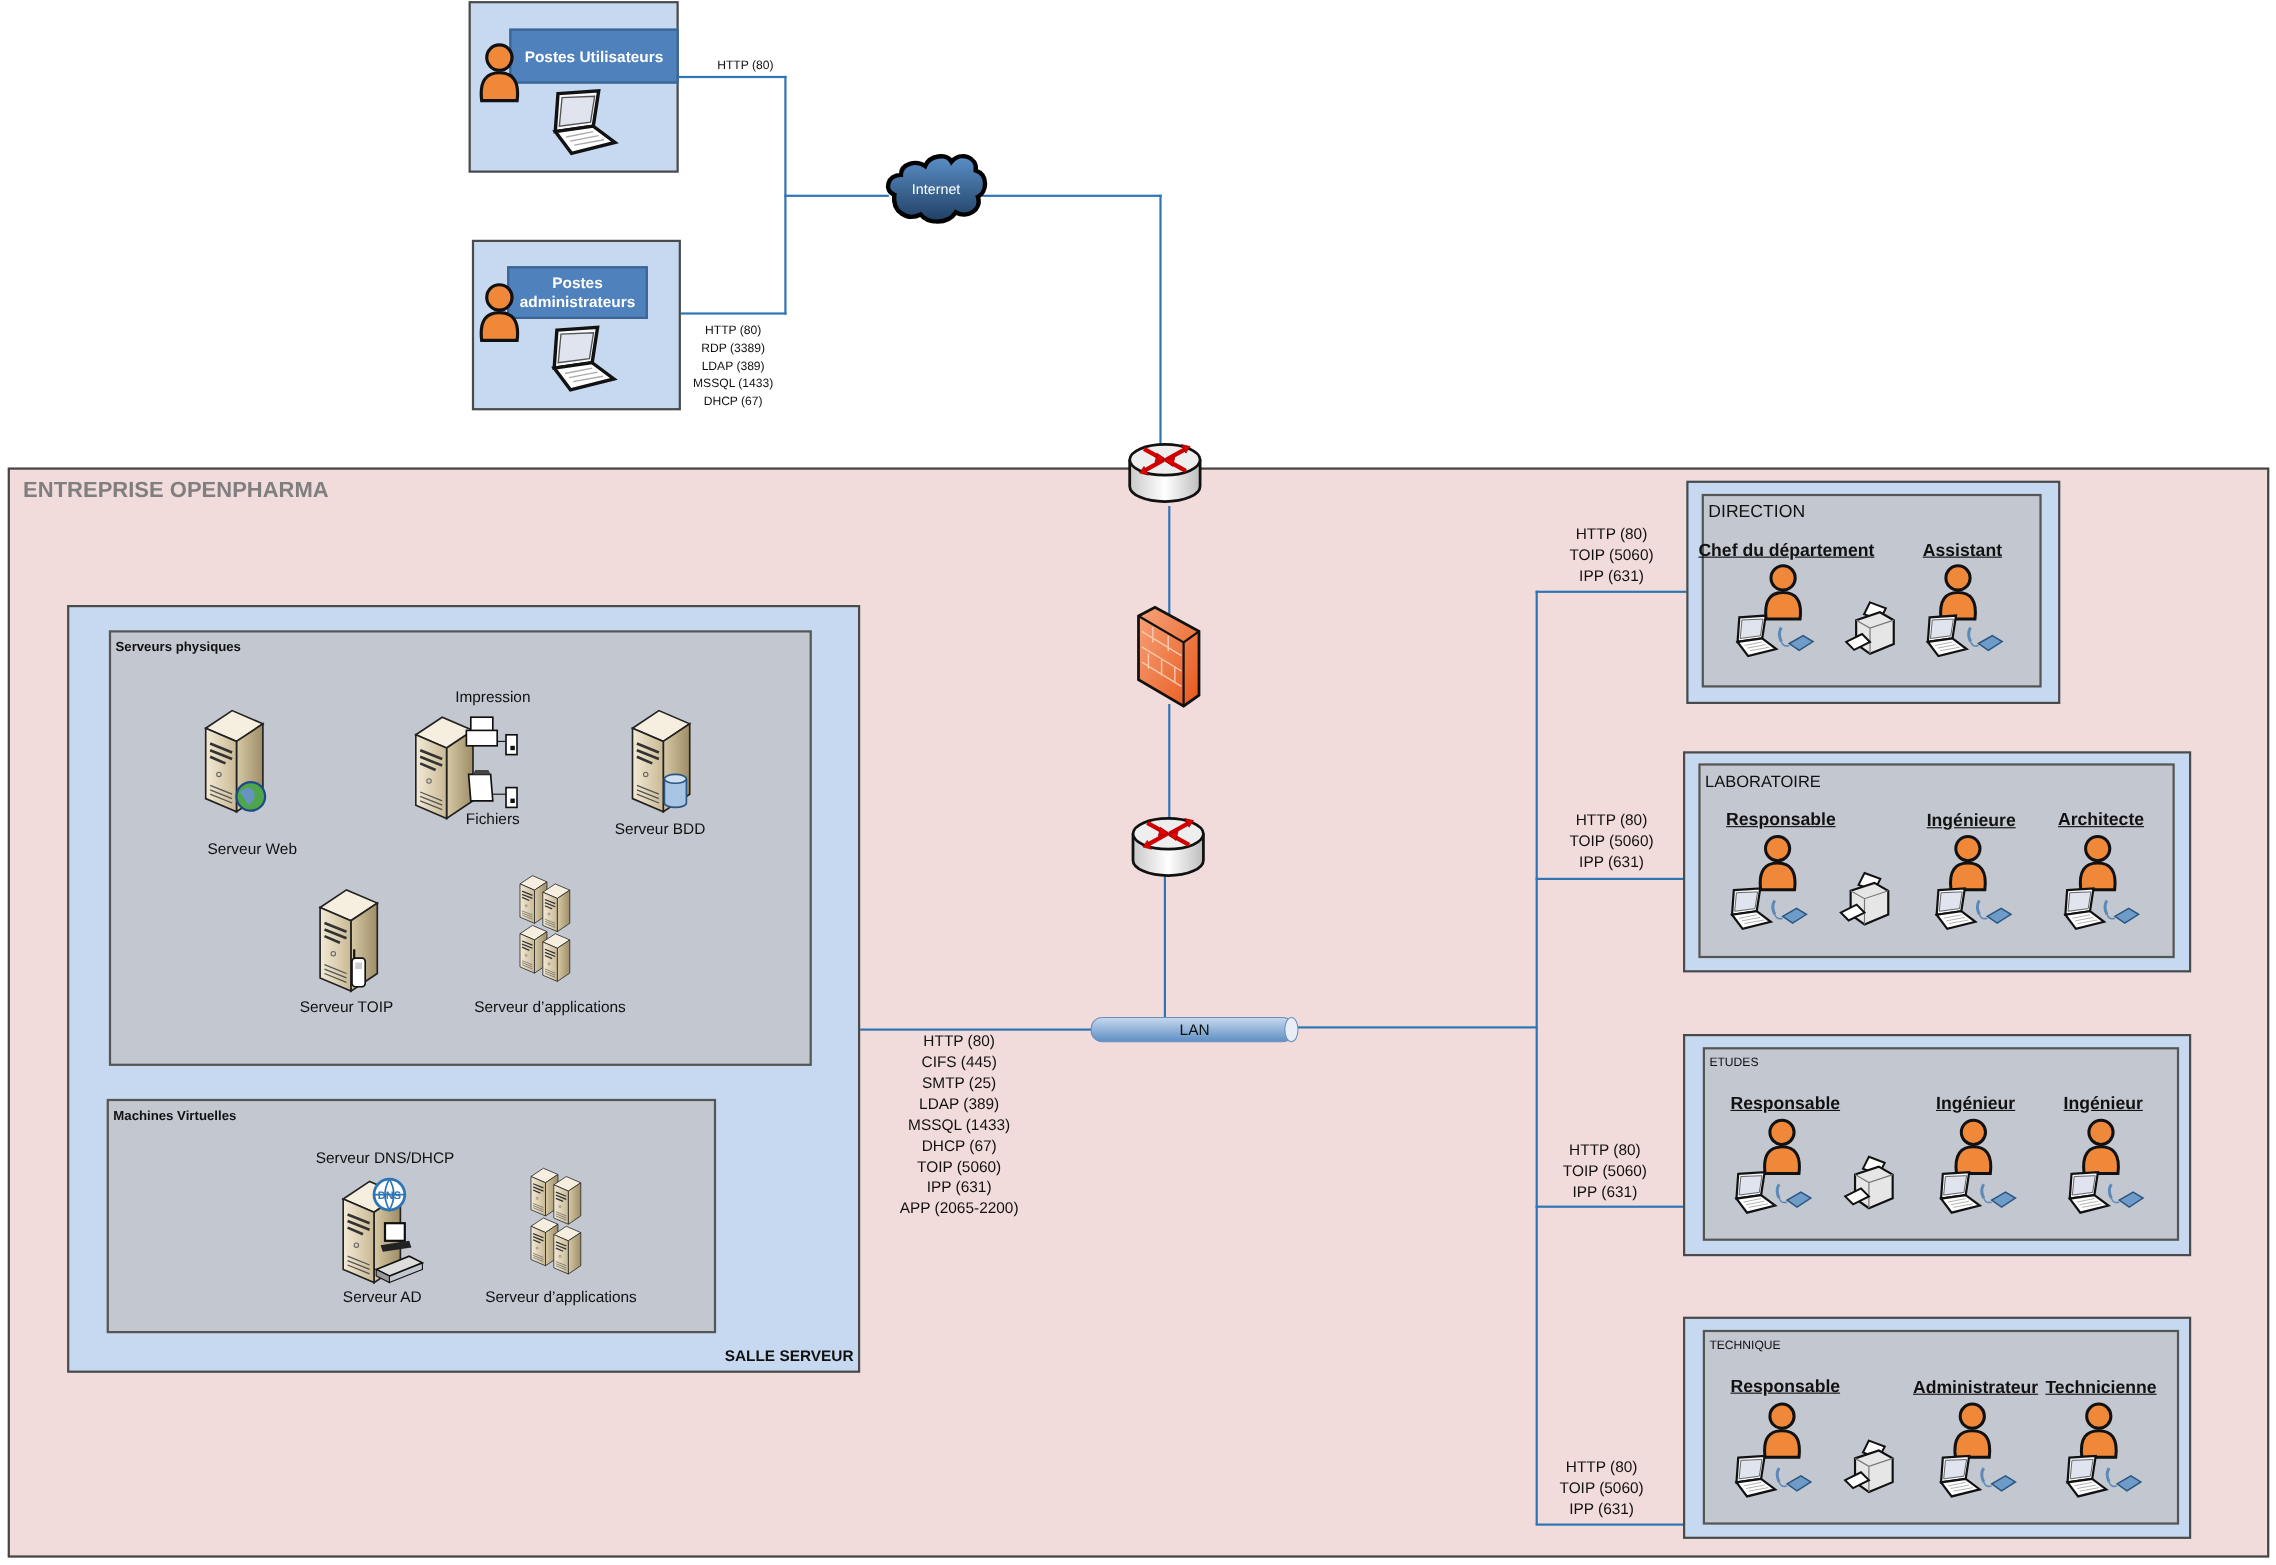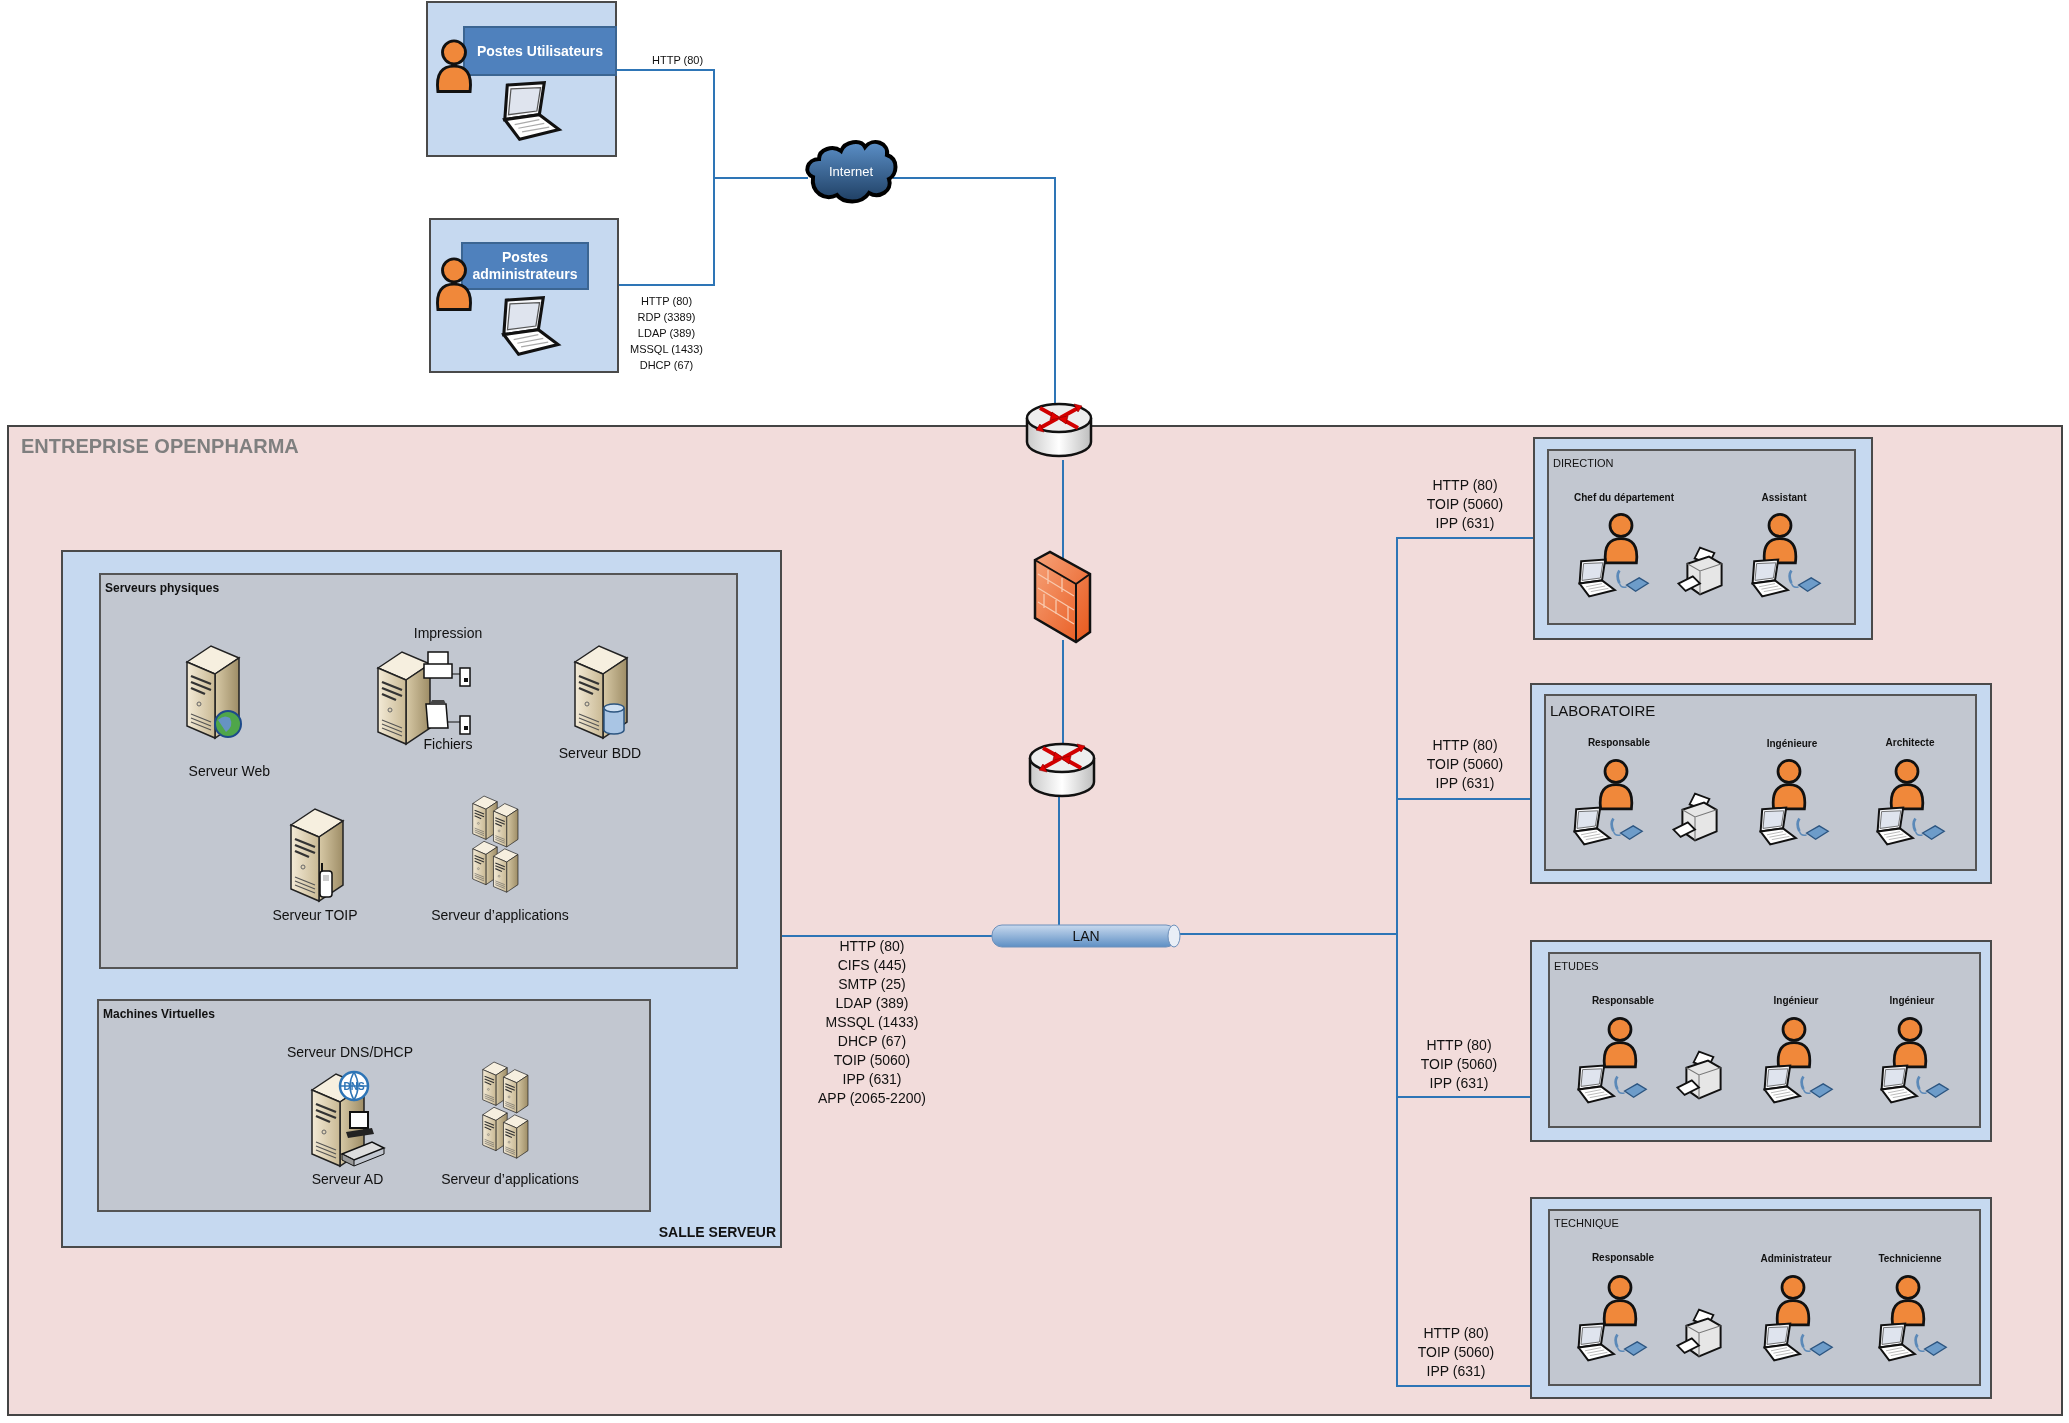--- a/index.html
+++ b/index.html
@@ -9,21 +9,21 @@
   .inner{background:#c2c7d0;border:2px solid #555;}
   .ent{background:#f2dcdb;border:2px solid #444;}
   .zone-title{position:absolute;font-weight:bold;font-size:12px;color:#111;}
   .ent-title{position:absolute;left:12px;top:8px;font-size:20px;font-weight:bold;color:#7f7f7f;}
   .ptitle{position:absolute;background:#4f81bd;border:2px solid #3b6592;color:#fff;font-weight:bold;font-size:14px;text-align:center;line-height:17px;display:flex;align-items:center;justify-content:center;box-sizing:border-box;}
   .lbl{position:absolute;font-size:14px;text-align:center;white-space:nowrap;}
   .proto{position:absolute;font-size:14px;text-align:center;line-height:19px;white-space:nowrap;}
   .proto.small{font-size:11px;line-height:16px;}
   .proto div{display:block;}
   .line{position:absolute;background:#2e75b6;}
-  .role{position:absolute;font-weight:bold;font-size:10px;text-align:left;white-space:nowrap;transform:translateX(-50%);}
+  .role{position:absolute;font-weight:bold;font-size:16px;text-align:left;white-space:nowrap;transform:translateX(-50%);text-decoration:underline;}
   svg{position:absolute;overflow:visible;}
 </style>
 </head>
 <body>
 
 <svg width="0" height="0" style="position:absolute">
   <defs>
     <linearGradient id="gServer" x1="0" x2="1" y1="0" y2="0">
       <stop offset="0" stop-color="#f3ead6"></stop>
         <stop offset="1" stop-color="#c9b994"></stop>
@@ -276,21 +276,21 @@
 </svg>
 <div class="lbl" style="left:430px;top:1171px;width:160px;">Serveur d’applications</div>
 
 <div class="proto" style="left:1420px;top:476px;width:90px;">
   <div>HTTP (80)</div>
   <div>TOIP (5060)</div>
   <div>IPP (631)</div>
 </div>
 <div class="box outer" style="left:1533px;top:437px;width:340px;height:203px;"></div>
 <div class="box inner" style="left:1547px;top:449px;width:309px;height:176px;">
-  <div class="zone-title" style="left:4px;top:6px;font-weight:normal;font-size:11px;">DIRECTION</div>
+  <div class="zone-title" style="left:4px;top:6px;font-weight:normal;font-size:16px;">DIRECTION</div>
 </div>
 <div class="role" style="left:1624px;top:492px;">Chef du département</div>
 <div class="role" style="left:1784px;top:492px;">Assistant</div>
 <svg style="left:1599px;top:510px" width="44" height="55">
     <use href="#sym-person"></use>
   </svg>
 <svg style="left:1570px;top:558px" width="48" height="40">
     <use href="#sym-laptop"></use>
   </svg>
 <svg style="left:1614px;top:567px" width="36" height="27">

